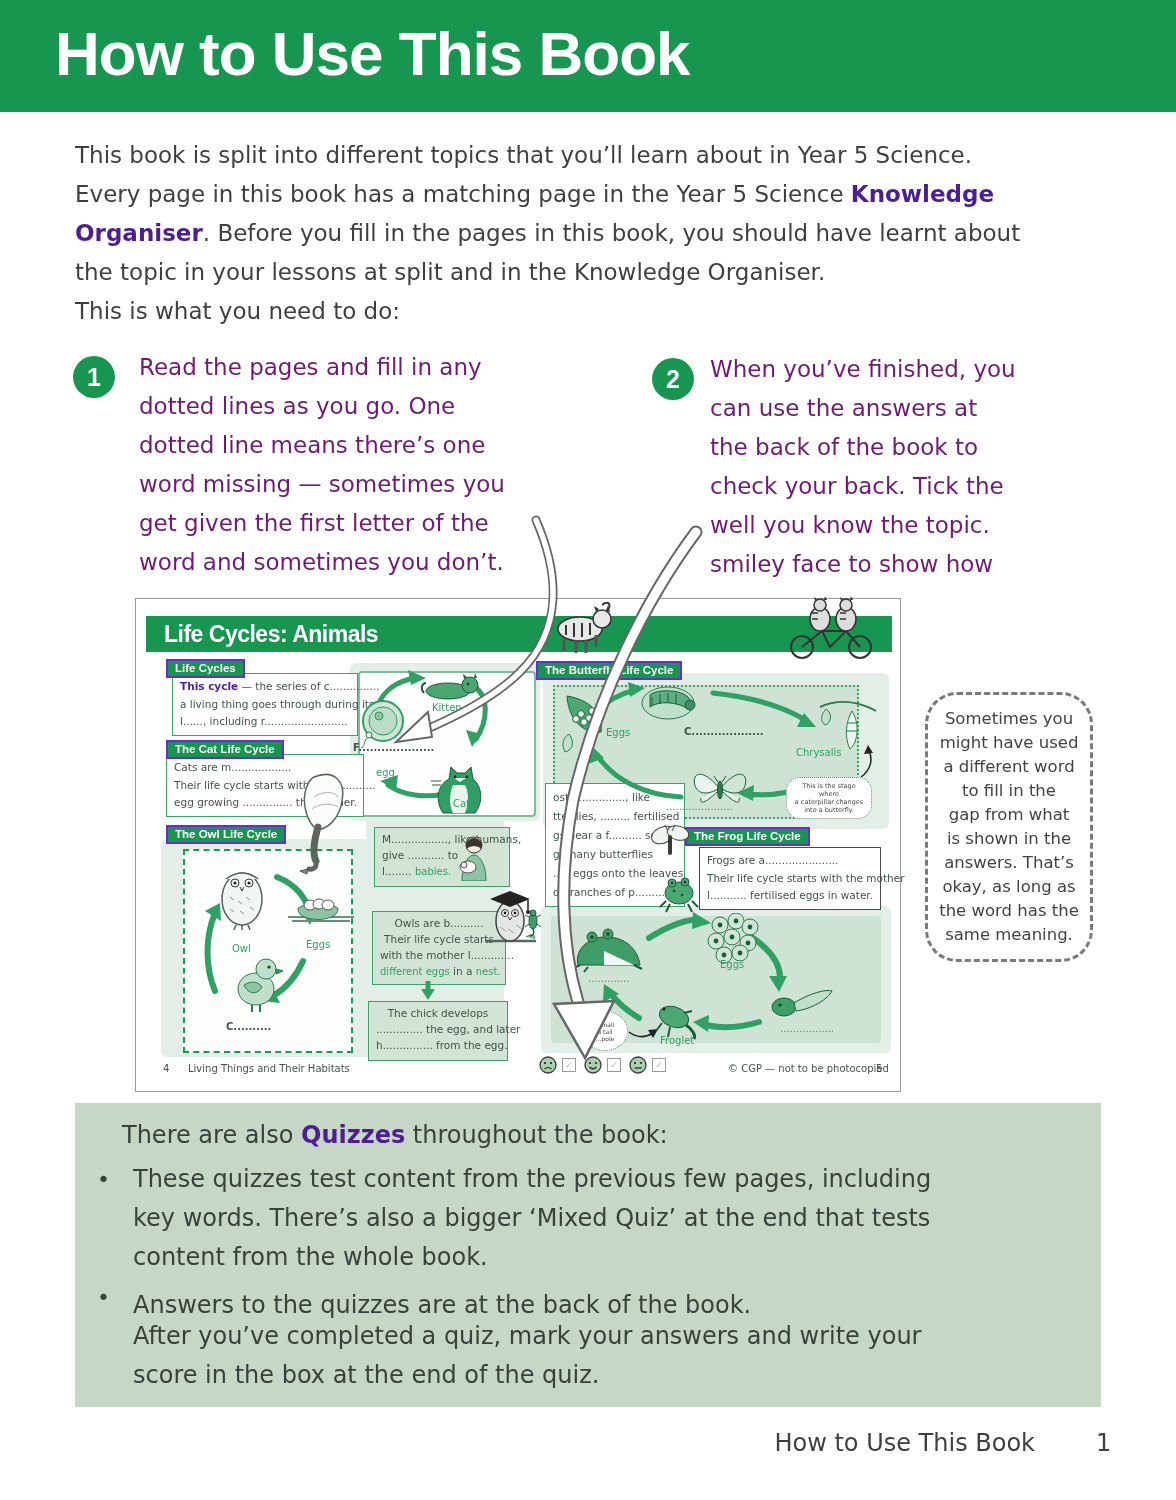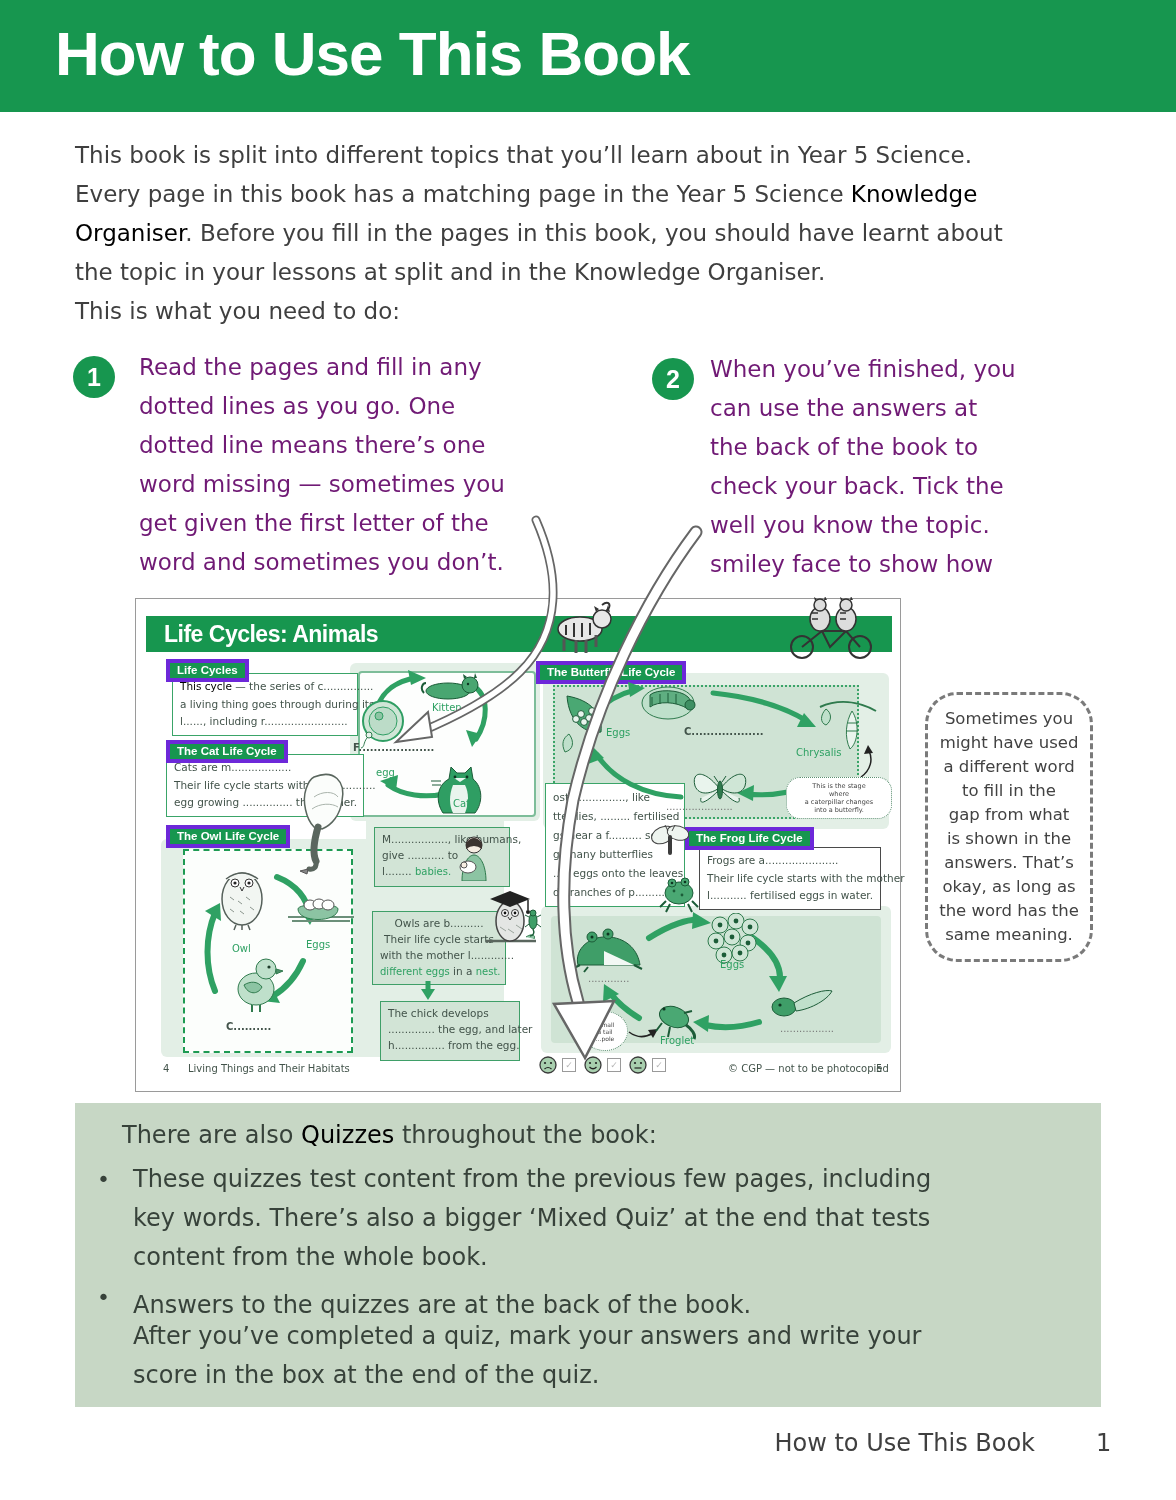--- a/index.html
+++ b/index.html
@@ -4,62 +4,62 @@
 <style>
   html,body{margin:0;padding:0}
   body{width:1176px;height:1500px;position:relative;background:#fff;
        font-family:"DejaVu Sans",sans-serif;color:#3a3a3a;overflow:hidden}
   .nw{white-space:nowrap}
   
   .hdr-bar{position:absolute;left:0;top:0;width:1176px;height:112px;background:#17964f}
   .hdr-title{position:absolute;left:55px;top:18px;color:#fff;font-family:"Liberation Sans",sans-serif;
              font-weight:800;font-size:62px;letter-spacing:-1px}
   .intro{position:absolute;left:75px;top:136px;font-size:23px;line-height:39px;color:#3f3f3f}
-  .green-b{color:#000000;font-weight:normal}
+  .green-b{color:#4c1d95;font-weight:bold}
   .step-circle{position:absolute;width:42px;height:42px;border-radius:50%;background:#17964f;color:#fff;
                font-family:"Liberation Sans",sans-serif;font-weight:bold;font-size:25px;
                display:flex;align-items:center;justify-content:center}
   .step-text{position:absolute;font-size:23px;line-height:39px;color:#701a75}
   .side-note{position:absolute;left:925px;top:692px;width:168px;height:270px;border:3px dashed #7a7a7a;
              border-radius:32px;display:flex;align-items:center;justify-content:center;text-align:center;
              font-size:16.5px;line-height:24px;color:#424242;box-sizing:border-box;padding:8px}
   .quiz-box{position:absolute;left:75px;top:1103px;width:1026px;height:304px;background:#c7d7c5}
   .quiz-line{position:absolute;font-size:24px;color:#37423a;white-space:nowrap}
   .bullet{position:absolute;font-size:22px;color:#37423a}
   .footer-label{position:absolute;top:1429px;right:141px;font-size:24px;color:#3f3f3f;white-space:nowrap}
   .footer-page{position:absolute;top:1429px;left:1096px;font-size:24px;color:#3f3f3f}
   
   .sample{position:absolute;left:135px;top:598px;width:766px;height:494px;background:#fff;
           border:1.5px solid #9a9a9a;font-size:10.5px;color:#42534a;box-sizing:border-box}
   .sp-hdr{position:absolute;left:10px;top:17px;width:746px;height:36px;background:#17964f}
   .sp-title{position:absolute;left:18px;top:5px;color:#fff;font-family:"Liberation Sans",sans-serif;
             font-weight:800;font-size:23px;letter-spacing:-.5px}
   .lbl{position:absolute;background:#17964f;color:#fff;font-family:"Liberation Sans",sans-serif;
-       font-weight:bold;font-size:11.5px;padding:1px 7px 2px;border:4px solid #6d28d9;white-space:nowrap;z-index:4}
+       font-weight:bold;font-size:11.5px;padding:1px 7px 2px;border:2px solid #6d28d9;white-space:nowrap;z-index:4}
   .panel{position:absolute;background:#e3efe6;border-radius:6px;z-index:1}
   .panel-dk{position:absolute;background:#cfe3d4;border-radius:4px;z-index:1}
   .wbox{position:absolute;background:#fff;border:1px solid #3aa468;padding:4px 7px;line-height:17.5px;
         white-space:nowrap;z-index:3}
   .gbox{position:absolute;background:#d2e4d6;border:1px solid #3f9f68;padding:3px 7px;line-height:16px;
         white-space:nowrap;z-index:3}
   .dashbox{position:absolute;border:2px dashed #1d9a52;background:#fcfefc;z-index:2}
   .dotbox{position:absolute;border:2px dotted #3aa468;background:#cfe3d4;z-index:2}
   .wavybox{position:absolute;border:2px solid #7dbd99;background:#fdfefd;border-radius:4px;z-index:2}
   .cyc-lbl{position:absolute;color:#2fa163;white-space:nowrap;z-index:5;font-size:10px}
   .dk-lbl{position:absolute;color:#42534a;white-space:nowrap;z-index:5;font-size:10px}
   .ico{position:absolute;z-index:5}
   .arrows{position:absolute;z-index:4;pointer-events:none}
   .sp-foot{position:absolute;font-size:10px;color:#42534a;white-space:nowrap;z-index:3}
   .chk{position:absolute;width:12px;height:12px;border:1px solid #9a9a9a;background:#fff;z-index:5;
        color:#b5b5b5;font-size:9px;text-align:center;line-height:12px}
   .smiley{position:absolute;z-index:5}
   .bubble{position:absolute;background:#fff;border:1.5px dotted #5a8f70;border-radius:50%;z-index:5;
           font-size:6px;line-height:7px;text-align:center;color:#444;display:flex;align-items:center;justify-content:center}
   .note-bub{position:absolute;background:#fff;border:1.5px dotted #5a8f70;border-radius:14px;z-index:5;
-            font-size:6.5px;line-height:8px;text-align:center;color:#444;padding:4px 15px}
+            font-size:6.5px;line-height:8px;text-align:center;color:#444;padding:4px 5px}
   .overlay{position:absolute;left:0;top:0;z-index:40;pointer-events:none}
 </style>
 </head>
 <body>
 
 <div class="hdr-bar">
   <div class="hdr-title">How to Use This Book</div>
 </div>
 
 <div class="intro">
@@ -400,21 +400,21 @@
     <div>Owls are b..........</div>
     <div>Their life cycle starts</div>
     <div>with the mother l.............</div>
     <div><span class="cyc-lbl" style="position:static">different eggs</span><span> in a </span><span class="cyc-lbl" style="position:static">nest.</span></div>
   </div>
   <svg class="arrows" style="left:282px;top:382px" width="20" height="20" viewBox="0 0 20 20">
     <path d="M10,0 V10" stroke="#2fa163" stroke-width="5"></path>
       <polygon points="10,19 3,8 17,8" fill="#2fa163"></polygon>
   </svg>
 
-  <div class="gbox" style="left:244px;top:402px;width:124px;height:52px;">
+  <div class="gbox" style="left:232px;top:402px;width:124px;height:52px;text-align:center">
     <div>The chick develops</div>
     <div>.............. the egg, and later</div>
     <div>h............... from the egg.</div>
   </div>
 
   <svg class="ico" style="left:350px;top:284px" width="50" height="72" viewBox="0 0 50 72">
     <path d="M0,58 H50" stroke="#5a665e" stroke-width="2.5"></path>
     <path d="M40,54 C46,50 50,52 48,56" fill="#8cc4a3" stroke="#2f7a4d"></path>
     <ellipse cx="24" cy="38" rx="14" ry="20" fill="#e4e6e4" stroke="#444" stroke-width="1.5"></ellipse>
     <circle cx="19" cy="30" r="3.5" fill="#fff" stroke="#333"></circle>

